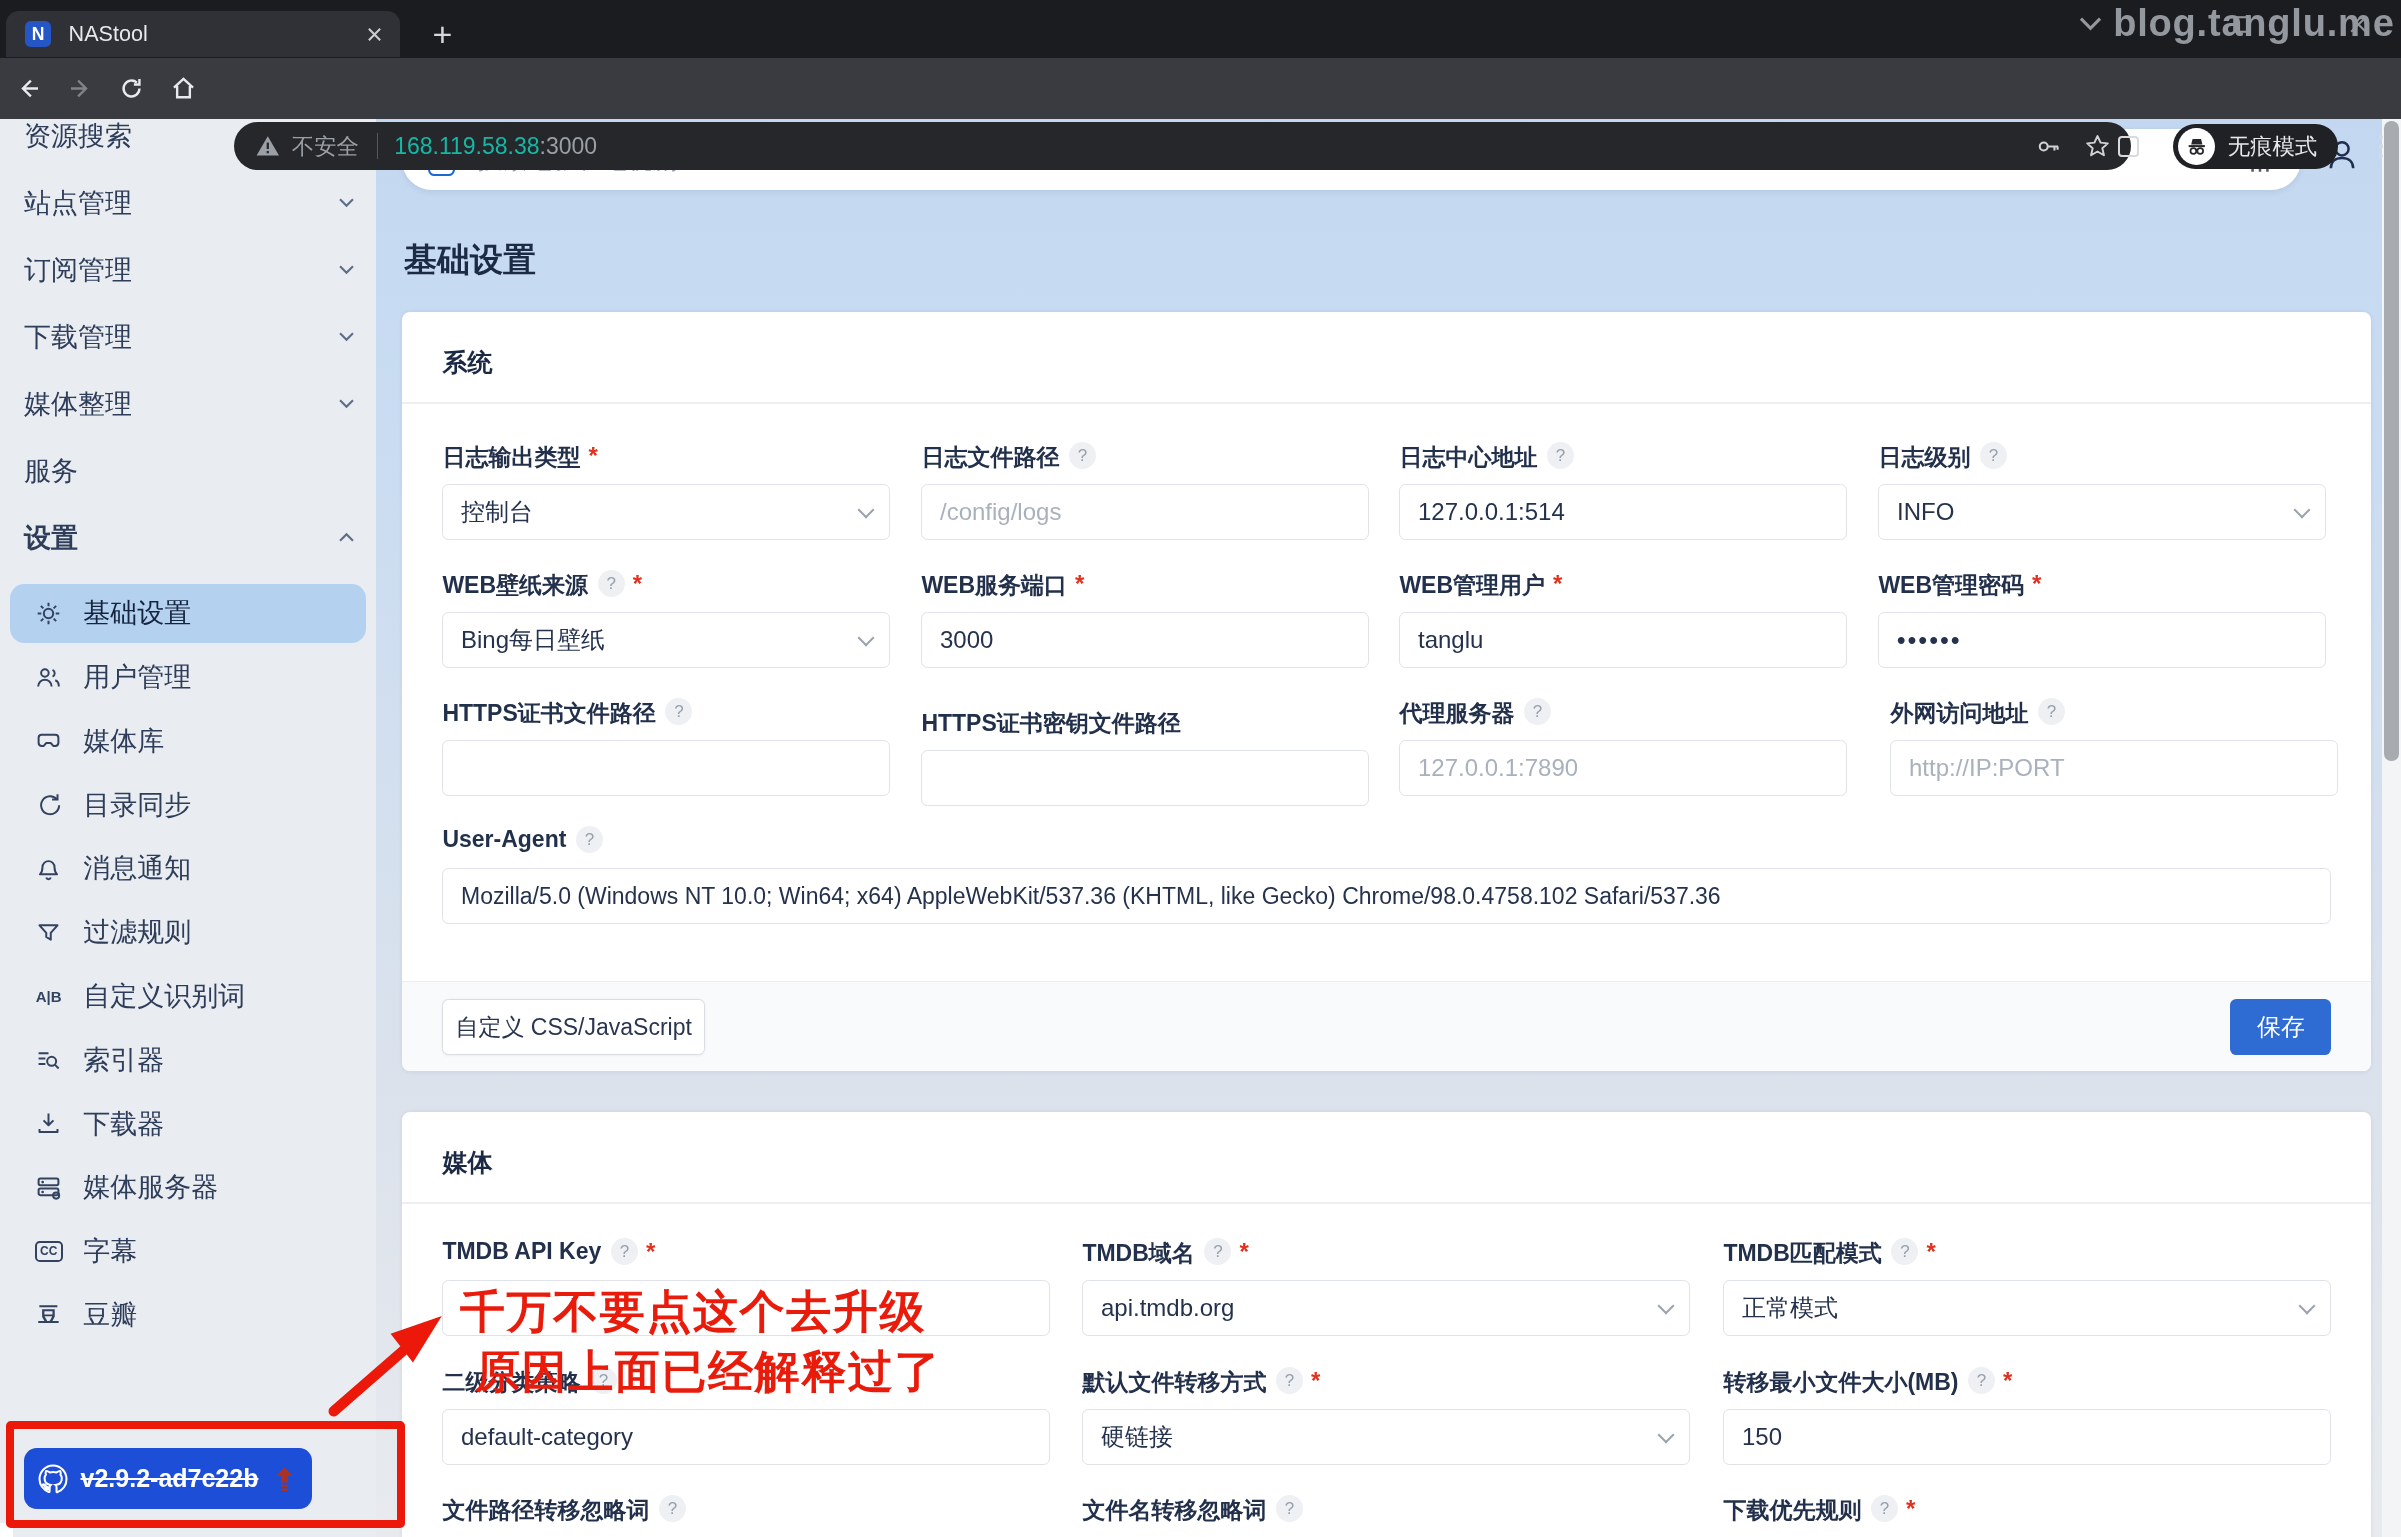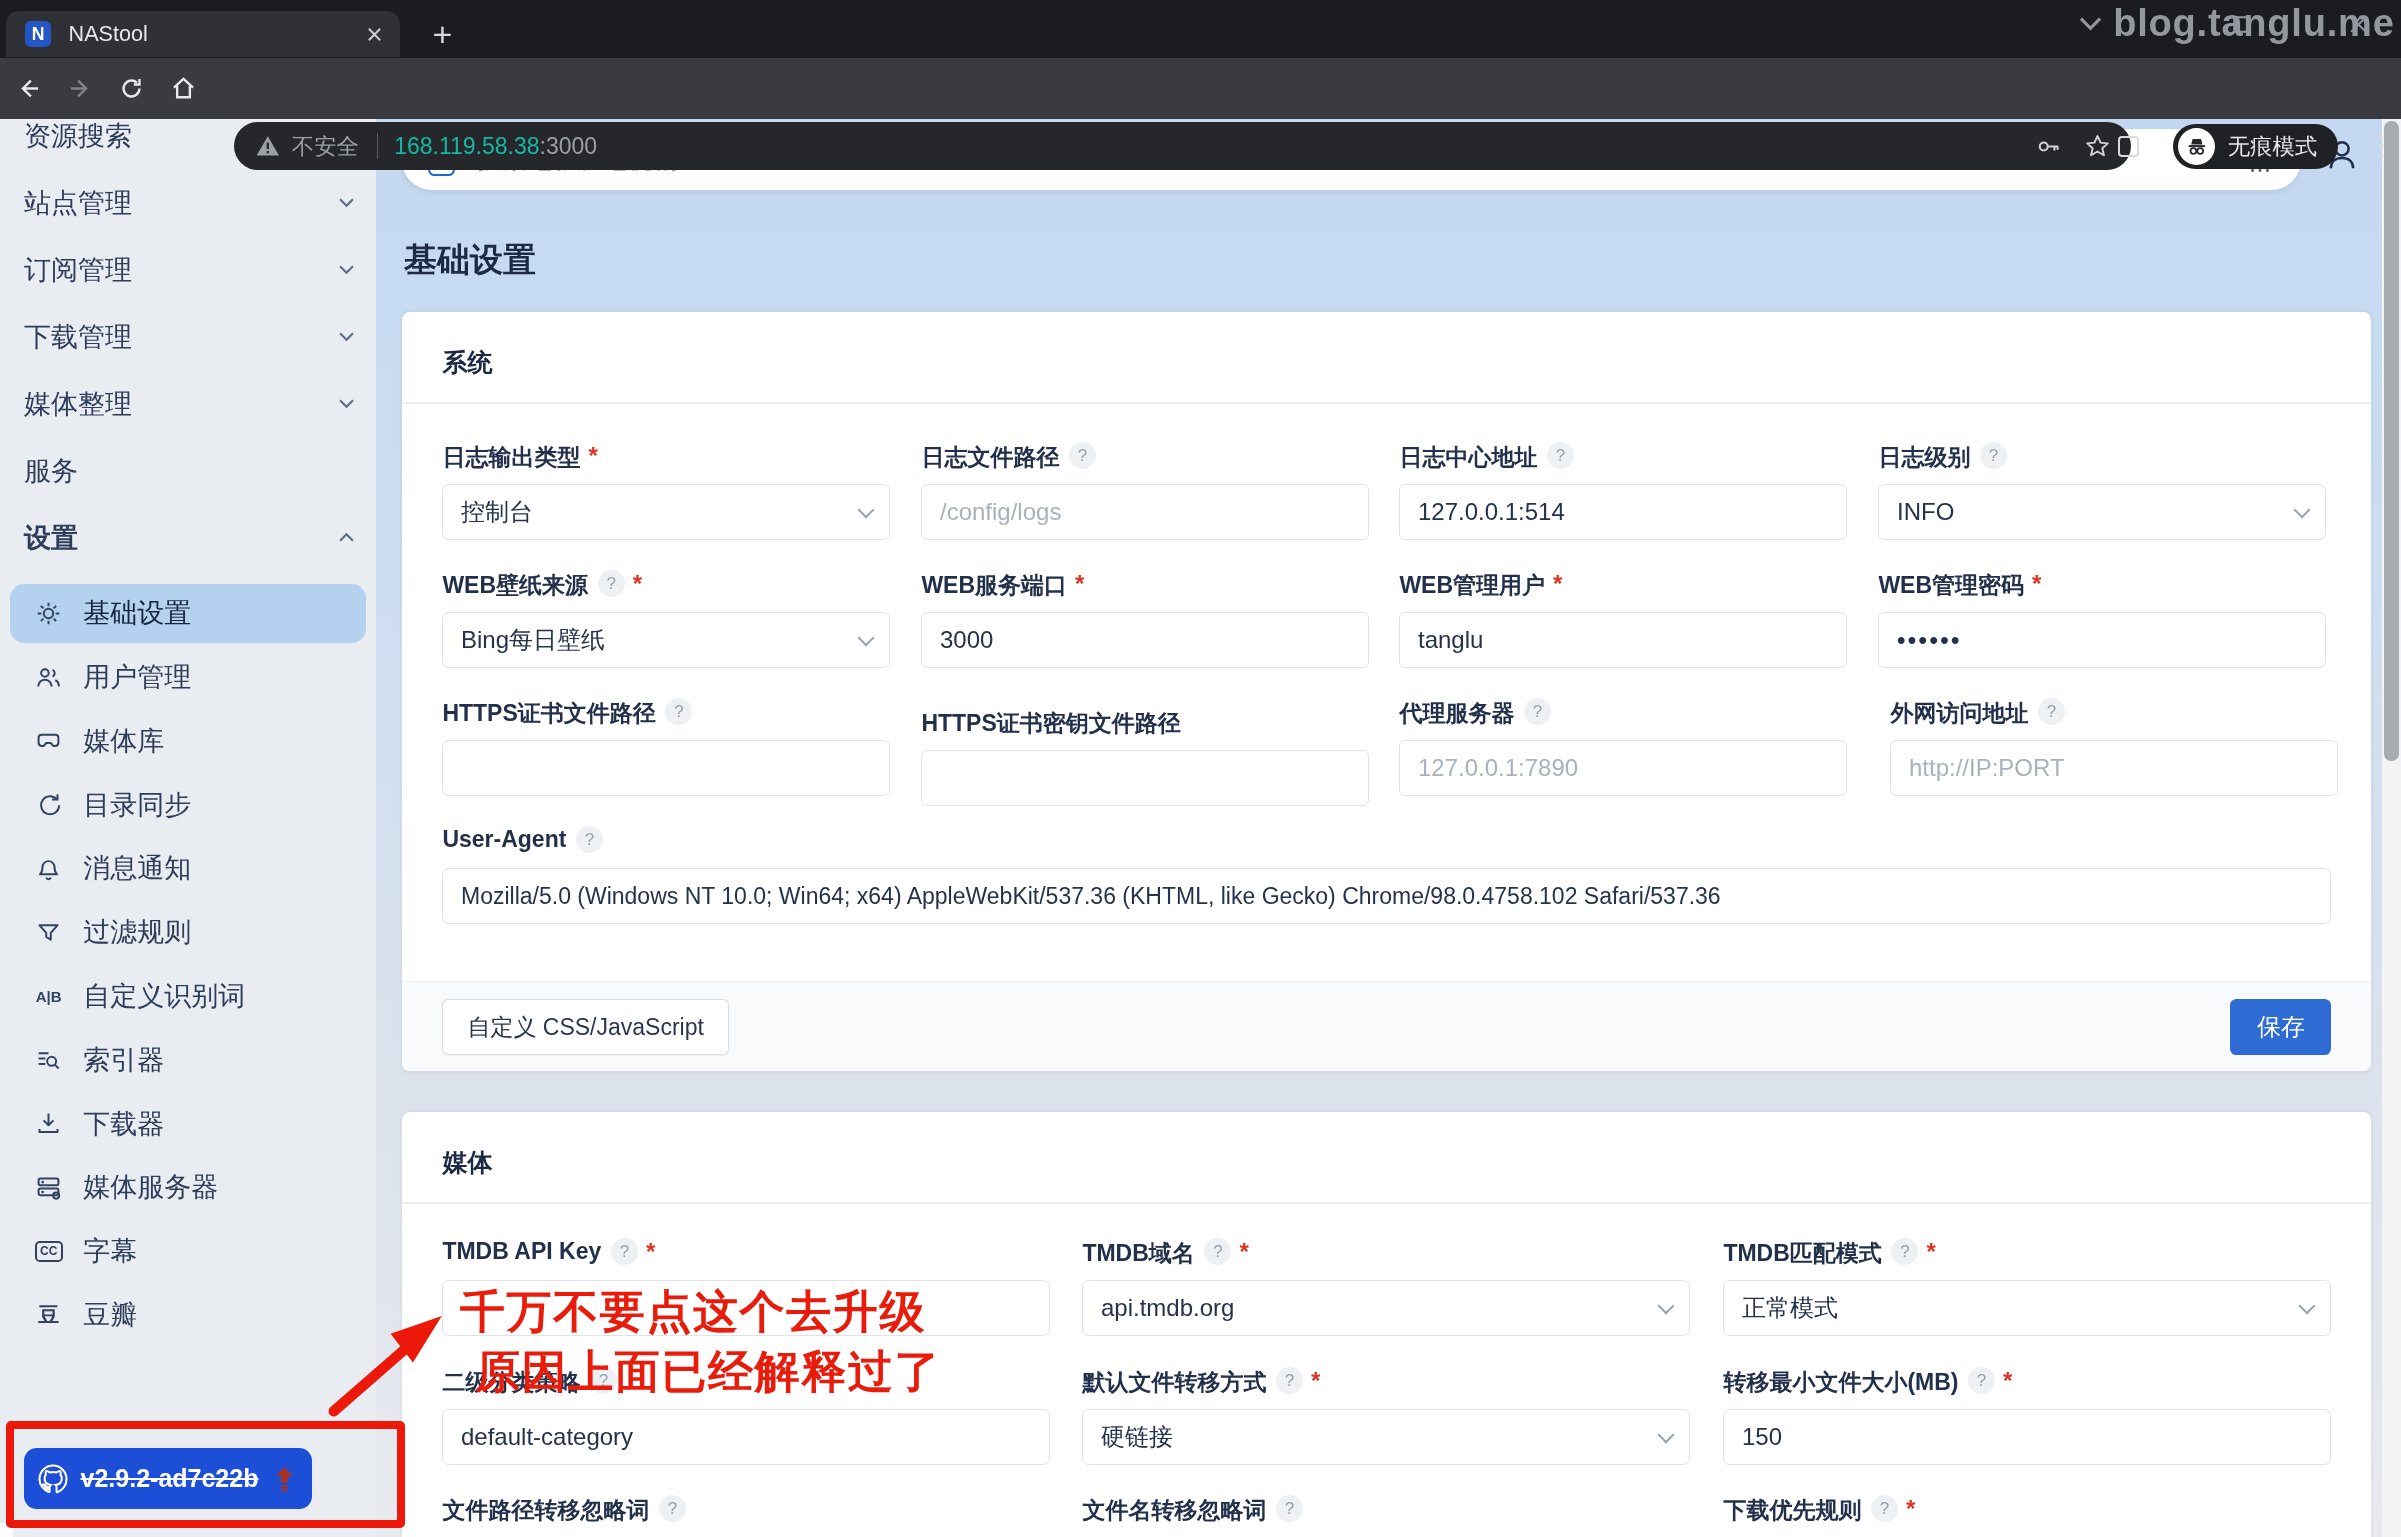--- a/index.html
+++ b/index.html
@@ -64,21 +64,21 @@
   .flabel { display:flex; align-items:flex-start; height:34px; font-size:23px; font-weight:600; color:#22304b; }
   .help { width:27px; height:27px; border-radius:50%; background:#eef0f4; color:#96a0ad; font-size:17px; font-weight:normal; display:flex; align-items:center; justify-content:center; margin-left:9.6px; }
   .req { color:#e0321f; font-size:24px; margin-left:8px; font-weight:bold; }
   .tbox { position:absolute; top:42px; left:0; right:0; height:56px; border:1.6px solid #dfe2e8; border-radius:6.4px; background:#fff; display:flex; align-items:center; padding:0 17.6px; }
   .tbox input { width:100%; border:none; outline:none; font-size:24px; color:#25324d; background:transparent; font-family:inherit; }
   .tbox input::placeholder { color:#a9b1bc; }
   .selval { flex:1; font-size:24px; color:#25324d; white-space:nowrap; overflow:hidden; }
   .chev { width:12px; height:12px; border-right:2.4px solid #9aa3af; border-bottom:2.4px solid #9aa3af; transform:rotate(45deg); margin-bottom:4.8px; flex:none; }
   .pwd input { letter-spacing:2.4px; font-weight:bold; }
   .footerbar { position:absolute; left:0; bottom:0; width:100%; height:90px; background:#f9fafc; border-top:1.6px solid #eceef2; }
-  .btn-outline { position:absolute; left:40px; top:17px; height:56px; padding:0 24px; background:#fff; border:1.6px solid #d9dce2; border-radius:6.4px; font-size:23px; color:#2a3550; display:flex; align-items:center; box-shadow:0 0.8px 2.4px rgba(0,0,0,.05); }
+  .btn-outline { position:absolute; left:40px; top:17px; height:56px; padding:0 12px; background:#fff; border:1.6px solid #d9dce2; border-radius:6.4px; font-size:23px; color:#2a3550; display:flex; align-items:center; box-shadow:0 0.8px 2.4px rgba(0,0,0,.05); }
   .btn-primary { position:absolute; right:40px; top:17px; height:56px; width:101px; background:#2e6bd3; border-radius:6.4px; color:#fff; font-size:24px; display:flex; align-items:center; justify-content:center; }
 
   .vscroll { position:absolute; right:0; top:0; width:19px; height:1419px; background:#f3f4f6; }
   .vthumb { position:absolute; left:2.4px; top:3.2px; width:14.4px; height:640px; background:#a8abb0; border-radius:7.2px; }
   .corner-chip { position:absolute; left:0; bottom:0; width:12.8px; height:14.4px; background:#fff; }
 
   
   .anno { position:absolute; z-index:60; }
   .anno-rect { left:6.4px; top:1421px; width:399px; height:107px; border:8.8px solid #ec1809; border-radius:4.8px; }
   .anno-t1 { left:460px; top:1282px; font-size:45px; font-weight:900; color:#e91c0c; letter-spacing:1.6px; }

